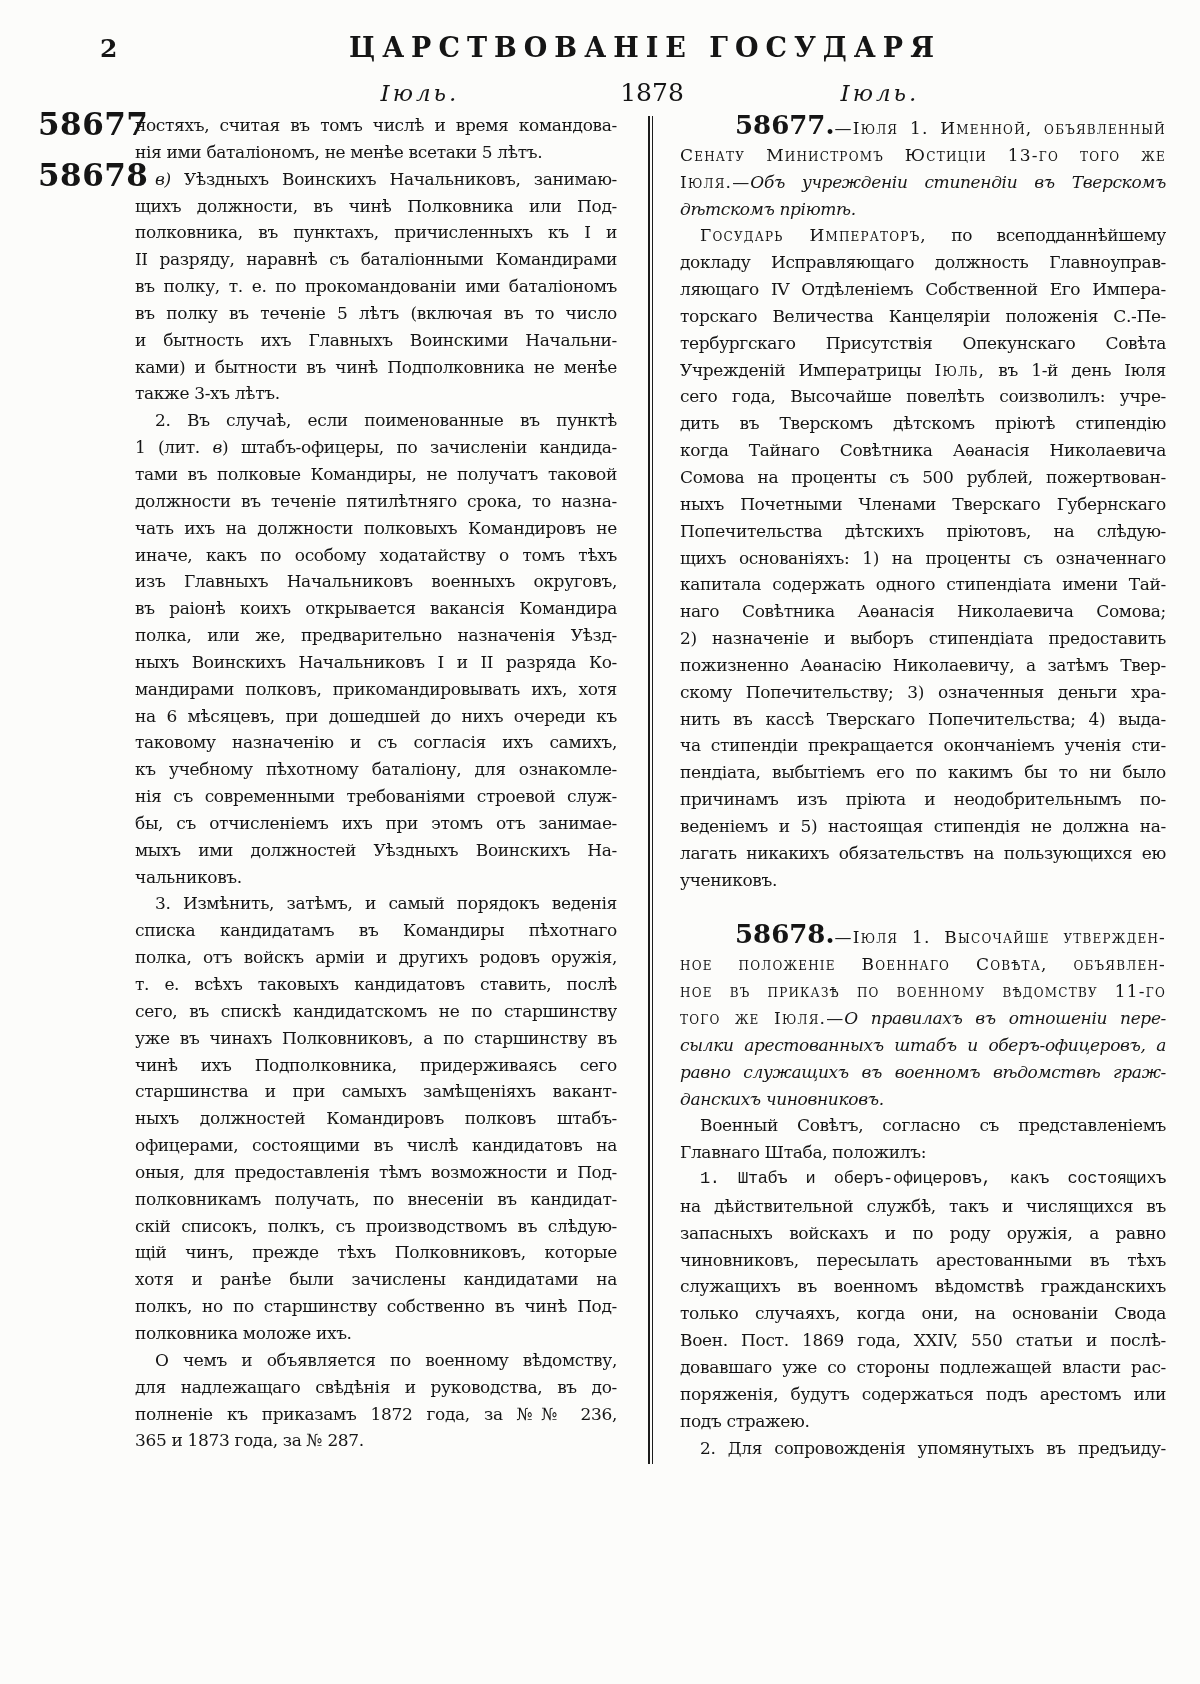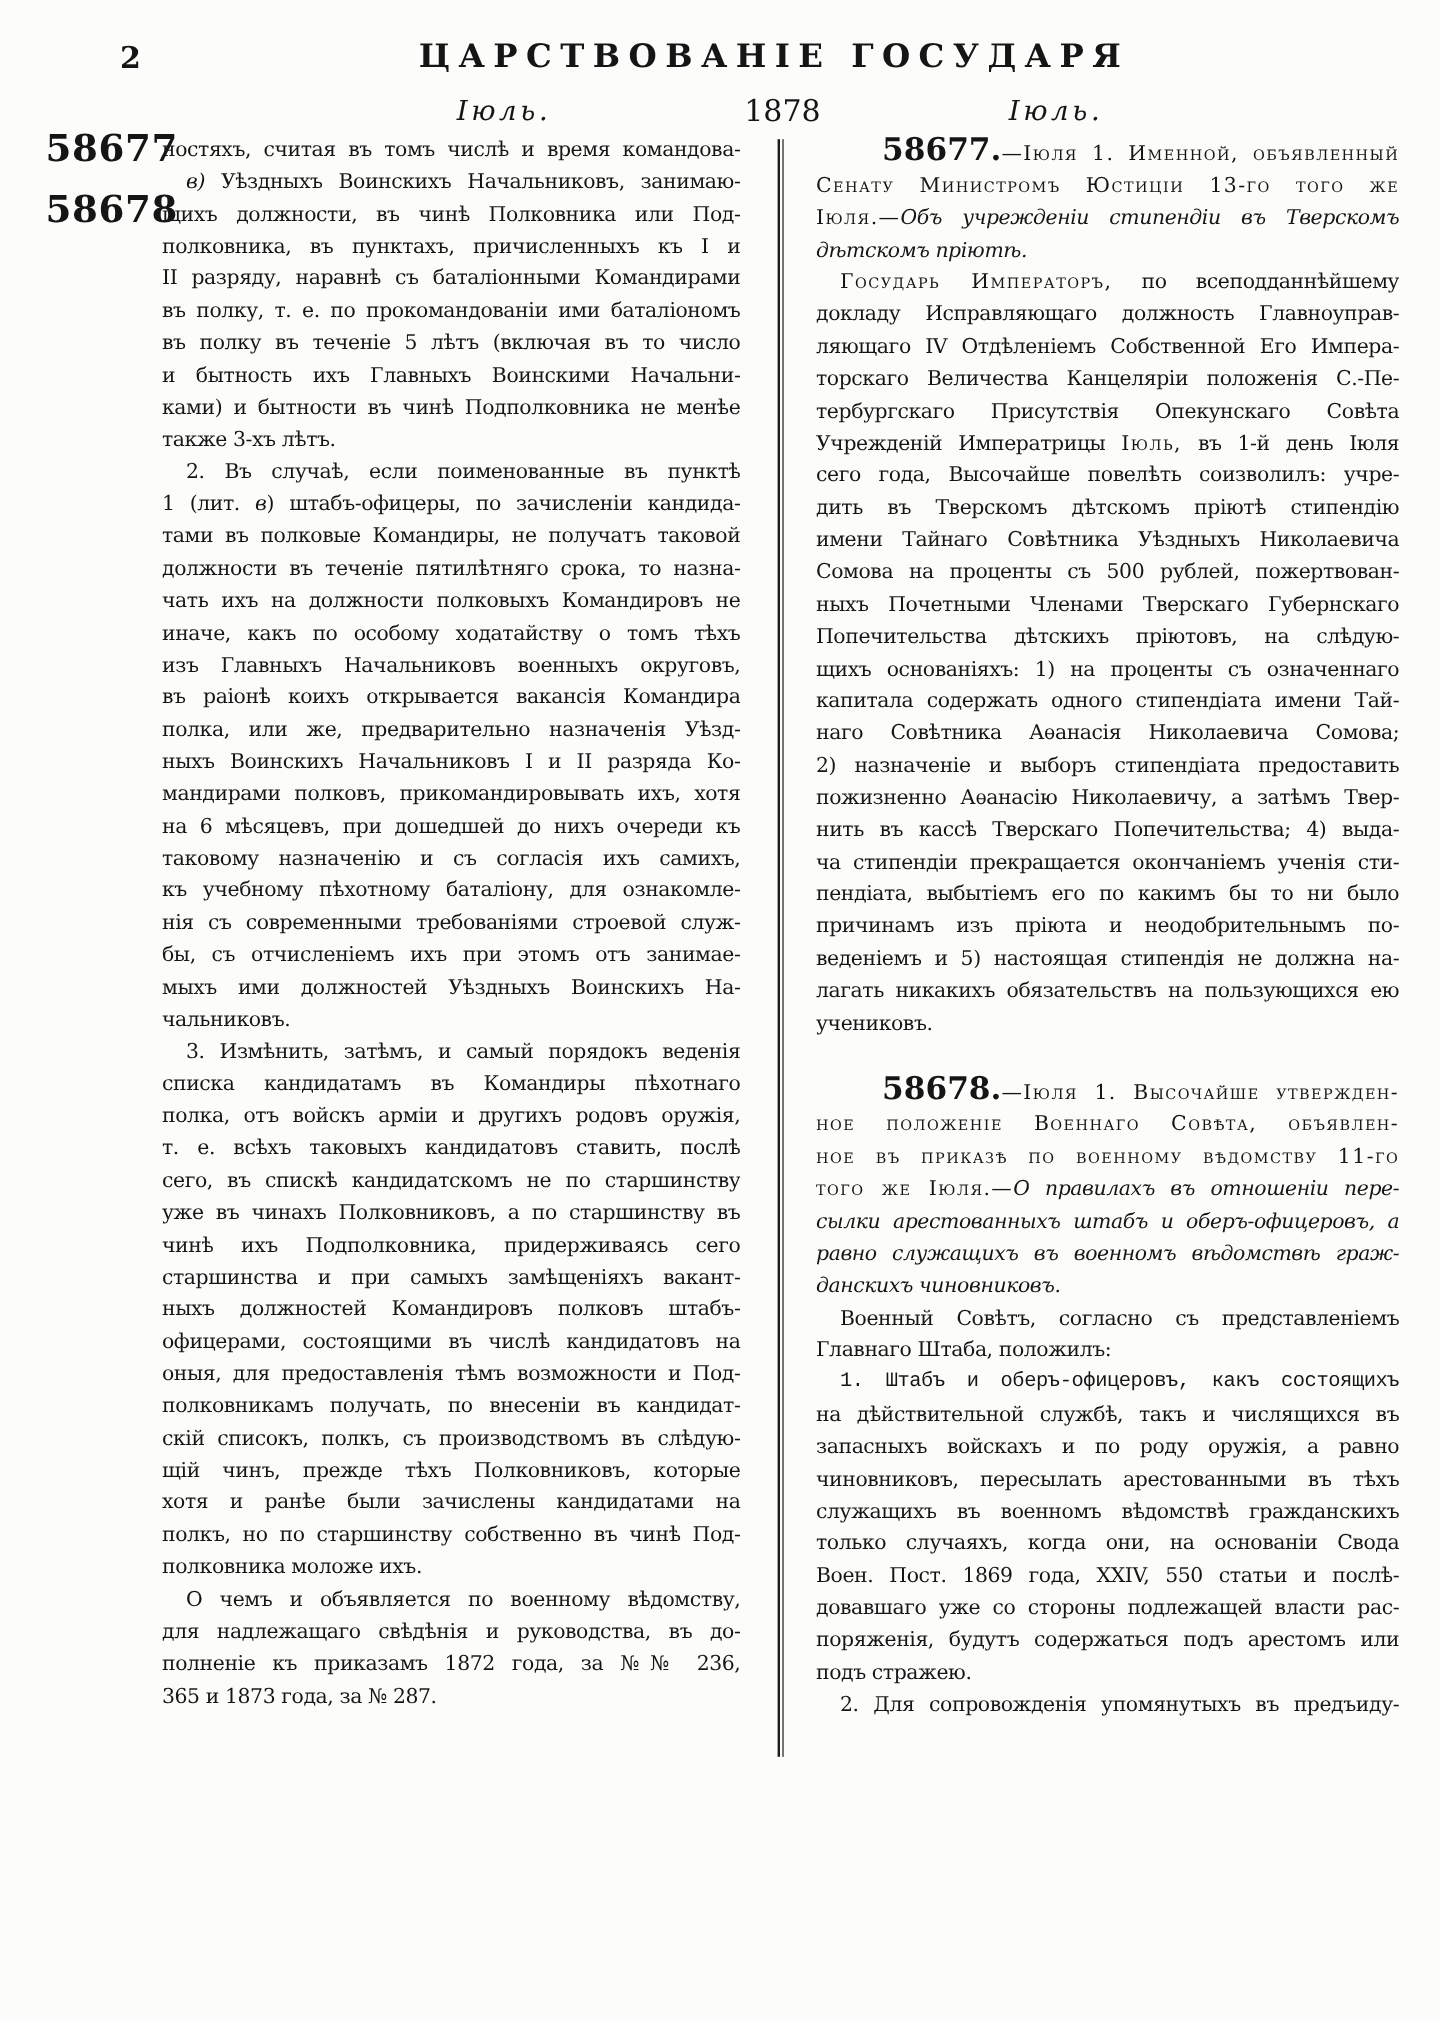--- a/index.html
+++ b/index.html
@@ -46,20 +46,21 @@
   <div class="sub-month sub-right">Іюль.</div>
 
   <div class="margin-num mn0">58677</div>
   <div class="margin-num mn1">58678</div>
 
   <div class="divider"></div>
 
   <div class="col col-left" id="col-left">
       <div class="para">
         <div class="line"><span>ностяхъ, считая въ томъ числѣ и время командова-</span></div>
+        <div class="line last"><span>нія ими баталіономъ, не менѣе всетаки 5 лѣтъ.</span></div>
       </div>
       <div class="para">
         <div class="line" style="text-indent: 20px;"><span class="it">в) </span><span>Уѣздныхъ Воинскихъ Начальниковъ, занимаю-</span></div>
         <div class="line"><span>щихъ должности, въ чинѣ Полковника или Под-</span></div>
         <div class="line"><span>полковника, въ пунктахъ, причисленныхъ къ I и</span></div>
         <div class="line"><span>II разряду, наравнѣ съ баталіонными Командирами</span></div>
         <div class="line"><span>въ полку, т. е. по прокомандованіи ими баталіономъ</span></div>
         <div class="line"><span>въ полку въ теченіе 5 лѣтъ (включая въ то число</span></div>
         <div class="line"><span>и бытность ихъ Главныхъ Воинскими Начальни-</span></div>
         <div class="line"><span>ками) и бытности въ чинѣ Подполковника не менѣе</span></div>
@@ -120,29 +121,30 @@
       </div>
       <div class="para">
         <div class="line" style="text-indent: 20px;"><span class="caps">Государь Императоръ,</span><span> по всеподданнѣйшему</span></div>
         <div class="line"><span>докладу Исправляющаго должность Главноуправ-</span></div>
         <div class="line"><span>ляющаго IV Отдѣленіемъ Собственной Его Импера-</span></div>
         <div class="line"><span>торскаго Величества Канцеляріи положенія С.-Пе-</span></div>
         <div class="line"><span>тербургскаго Присутствія Опекунскаго Совѣта</span></div>
         <div class="line"><span>Учрежденій Императрицы </span><span class="caps">Іюль,</span><span> въ 1-й день Іюля</span></div>
         <div class="line"><span>сего года, Высочайше повелѣть соизволилъ: учре-</span></div>
         <div class="line"><span>дить въ Тверскомъ дѣтскомъ пріютѣ стипендію</span></div>
-        <div class="line"><span>имени Тайнаго Совѣтника Уѣздныхъ Николаевича</span></div>
+        <div class="line"><span>когда Тайнаго Совѣтника Аѳанасія Николаевича</span></div>
         <div class="line"><span>Сомова на проценты съ 500 рублей, пожертвован-</span></div>
         <div class="line"><span>ныхъ Почетными Членами Тверскаго Губернскаго</span></div>
         <div class="line"><span>Попечительства дѣтскихъ пріютовъ, на слѣдую-</span></div>
         <div class="line"><span>щихъ основаніяхъ: 1) на проценты съ означеннаго</span></div>
         <div class="line"><span>капитала содержать одного стипендіата имени Тай-</span></div>
         <div class="line"><span>наго Совѣтника Аѳанасія Николаевича Сомова;</span></div>
         <div class="line"><span>2) назначеніе и выборъ стипендіата предоставить</span></div>
         <div class="line"><span>пожизненно Аѳанасію Николаевичу, а затѣмъ Твер-</span></div>
+        <div class="line"><span>скому Попечительству; 3) означенныя деньги хра-</span></div>
         <div class="line"><span>нить въ кассѣ Тверскаго Попечительства; 4) выда-</span></div>
         <div class="line"><span>ча стипендіи прекращается окончаніемъ ученія сти-</span></div>
         <div class="line"><span>пендіата, выбытіемъ его по какимъ бы то ни было</span></div>
         <div class="line"><span>причинамъ изъ пріюта и неодобрительнымъ по-</span></div>
         <div class="line"><span>веденіемъ и 5) настоящая стипендія не должна на-</span></div>
         <div class="line"><span>лагать никакихъ обязательствъ на пользующихся ею</span></div>
         <div class="line last"><span>учениковъ.</span></div>
       </div>
       <div class="para" style="margin-top: 28px;">
         <div class="line" style="text-indent: 55px;"><span class="num">58678.</span><span class="caps">—Іюля 1. Высочайше утвержден-</span></div>

